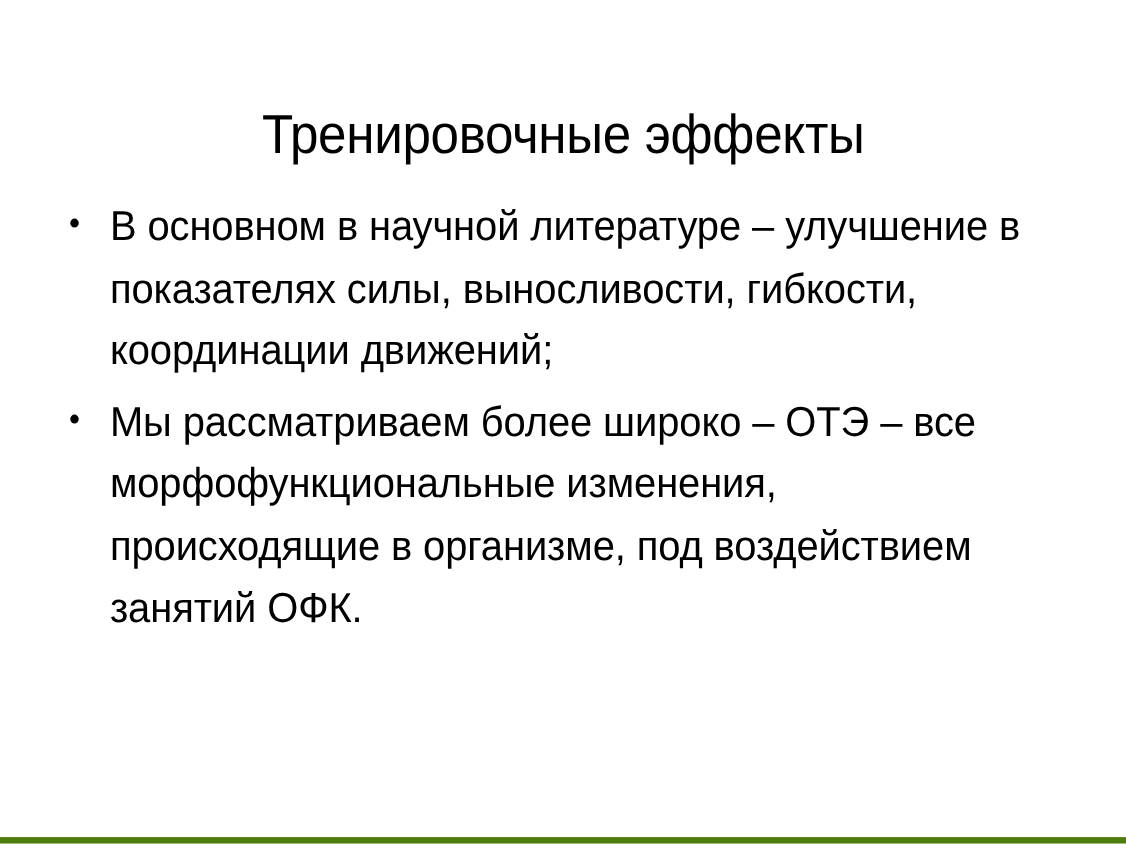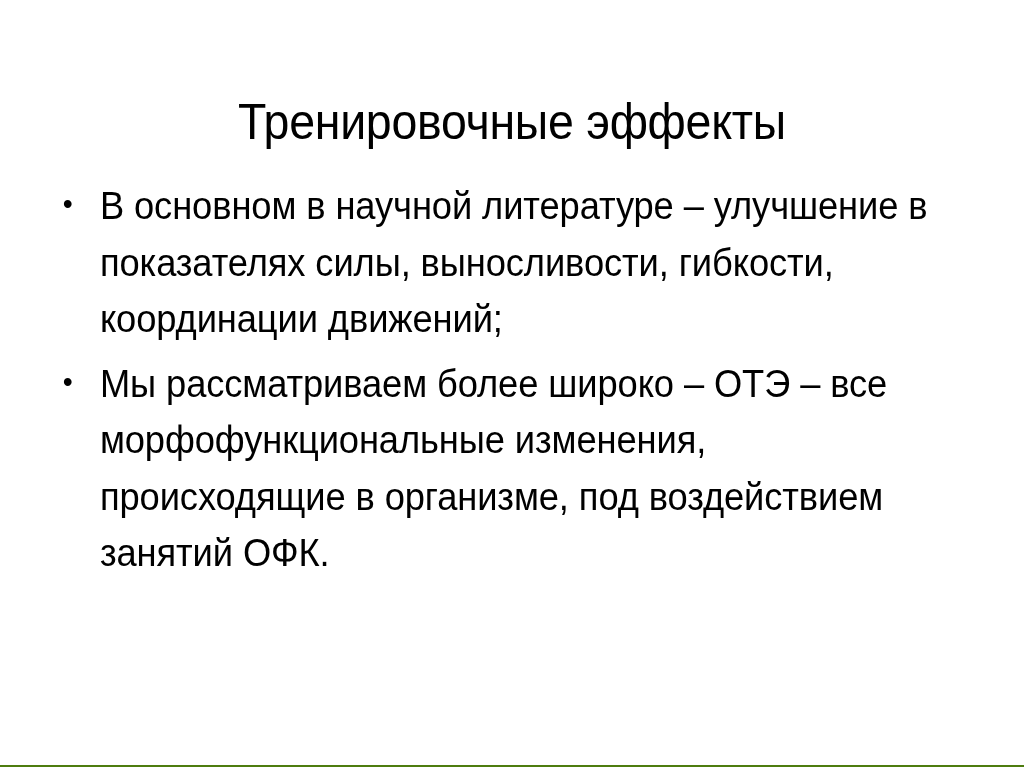--- a/index.html
+++ b/index.html
@@ -15,21 +15,21 @@
     color: #000000;
     overflow: hidden;
     position: relative;
     -webkit-font-smoothing: antialiased;
   }
 
   .slide {
     position: absolute;
     inset: 0;
     background: #ffffff;
-    border-bottom: 2px solid #4d7c0f;
+    border-bottom: 6px solid #4d7c0f;
     box-sizing: border-box;
   }
 
   
   .slide-title {
     position: absolute;
     left: 0;
     right: 0;
     top: 57px;
     text-align: center;

